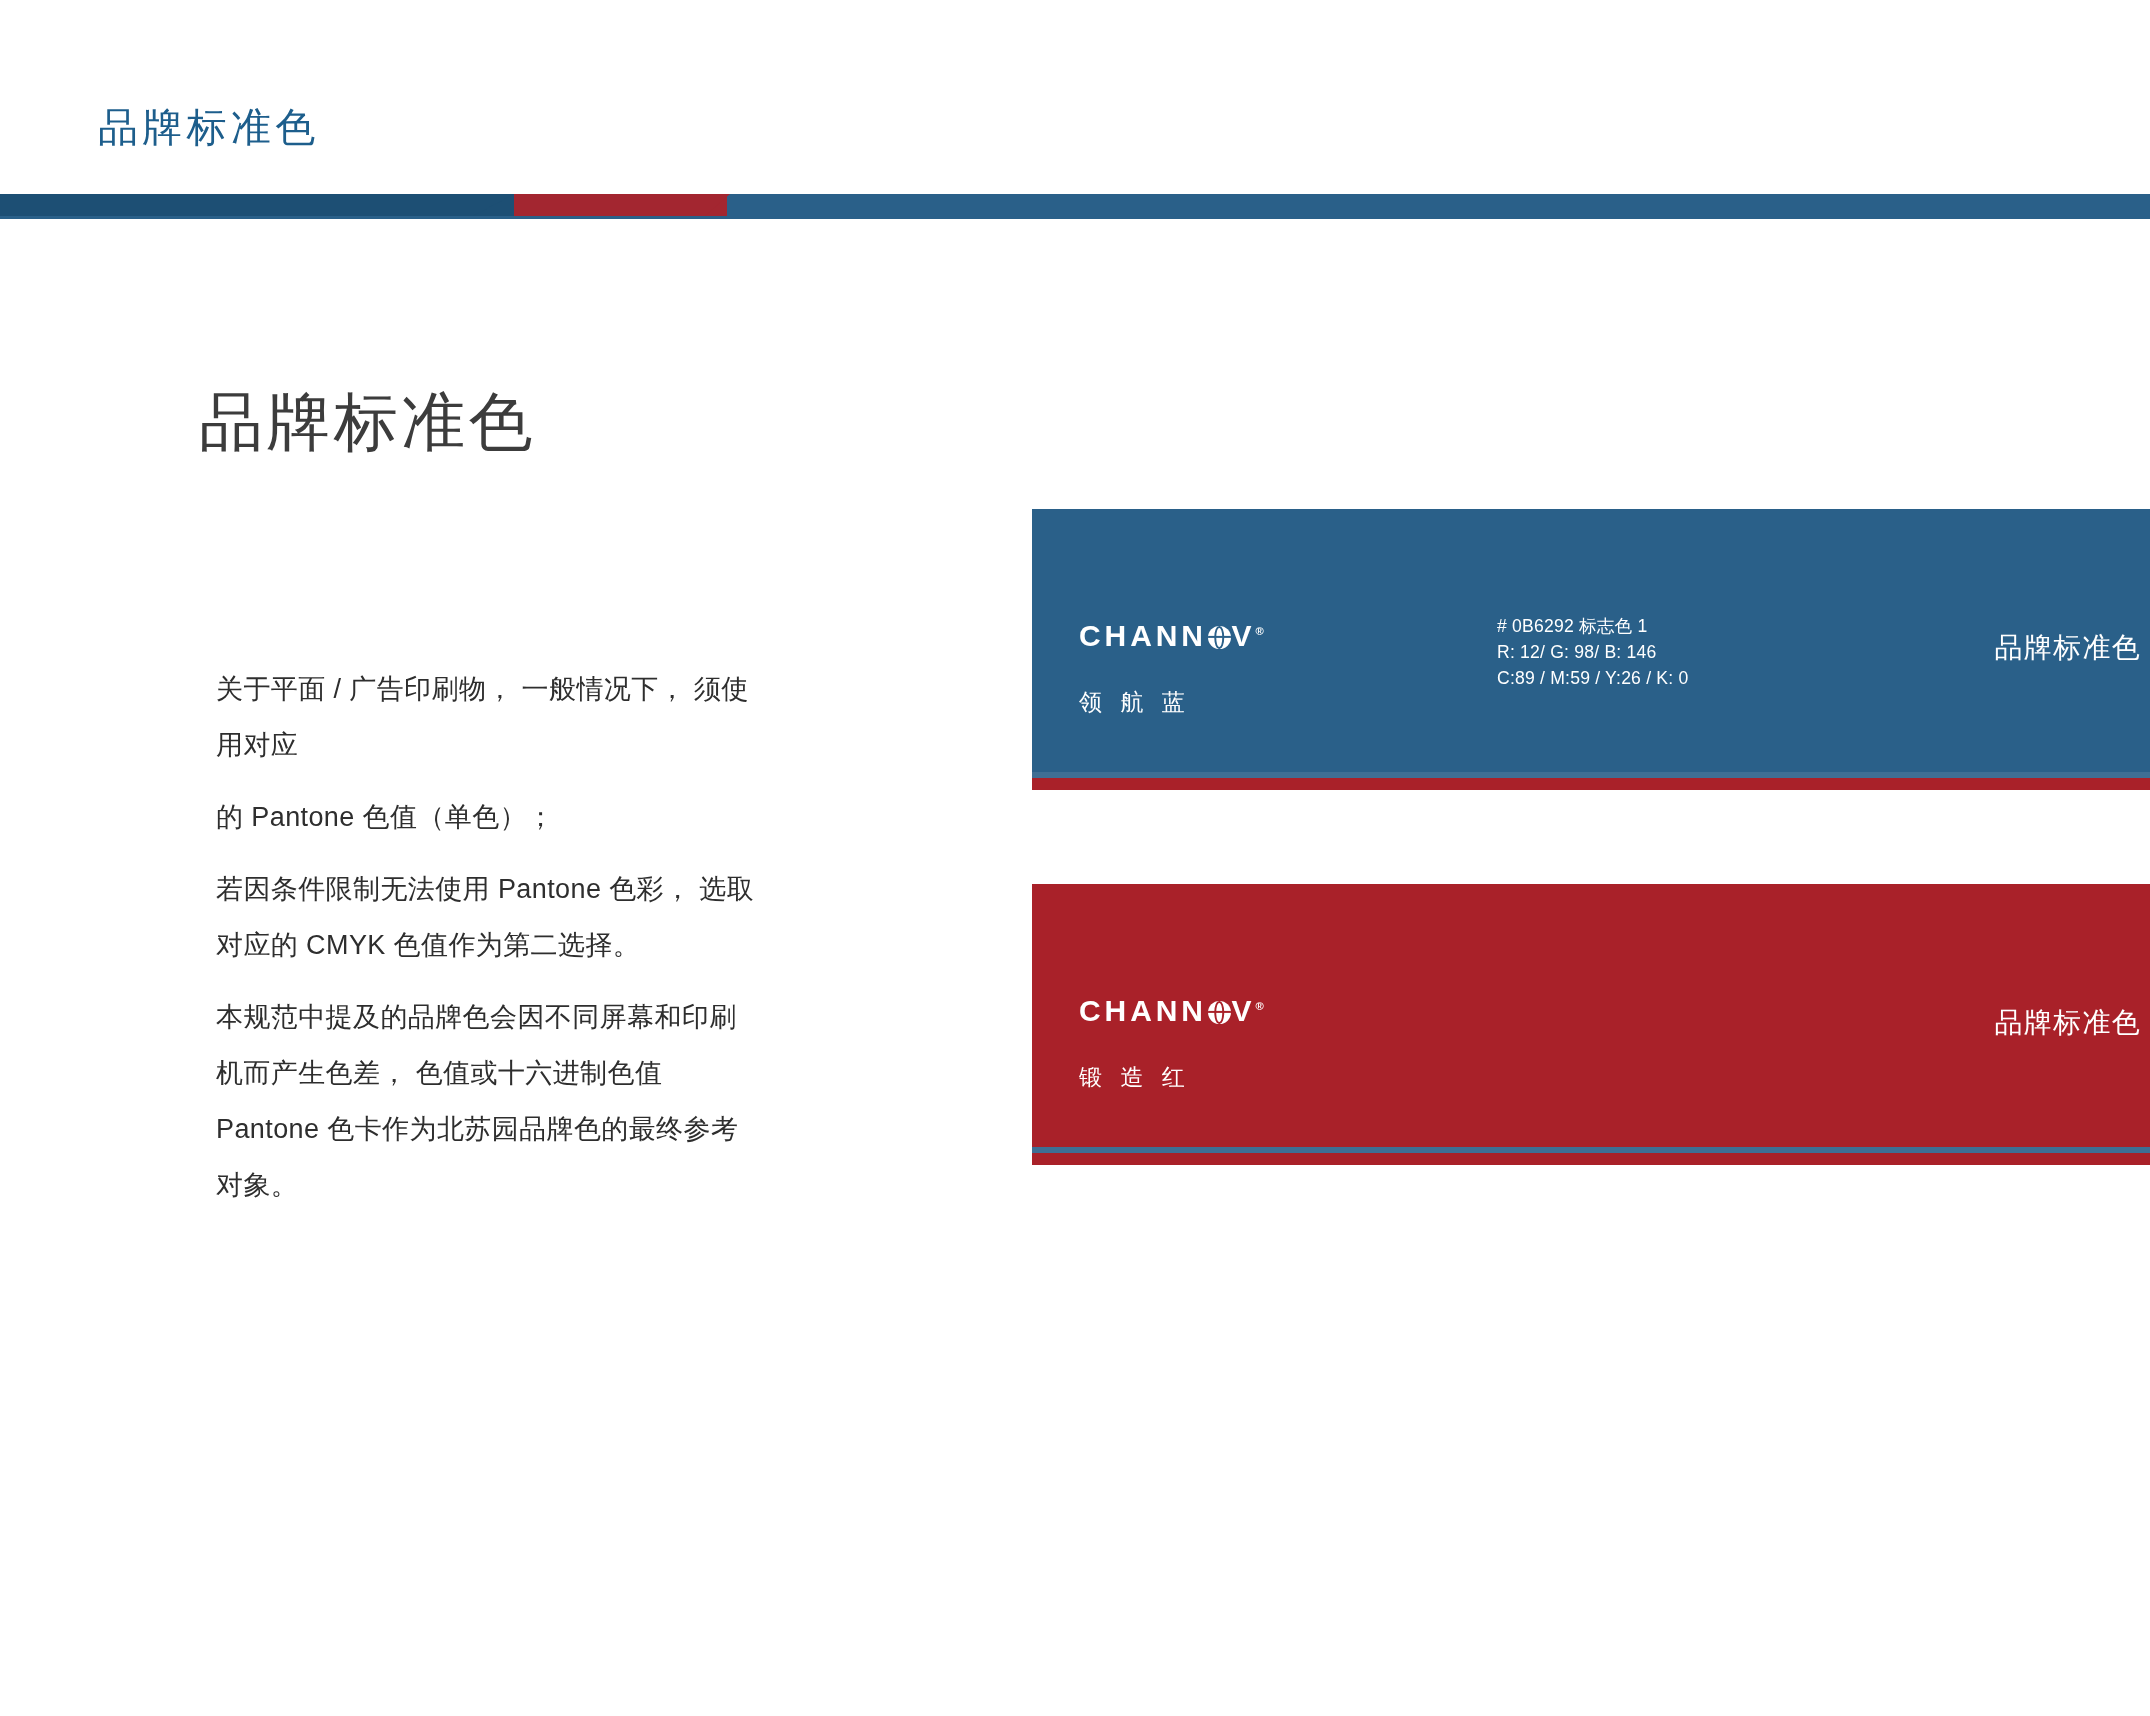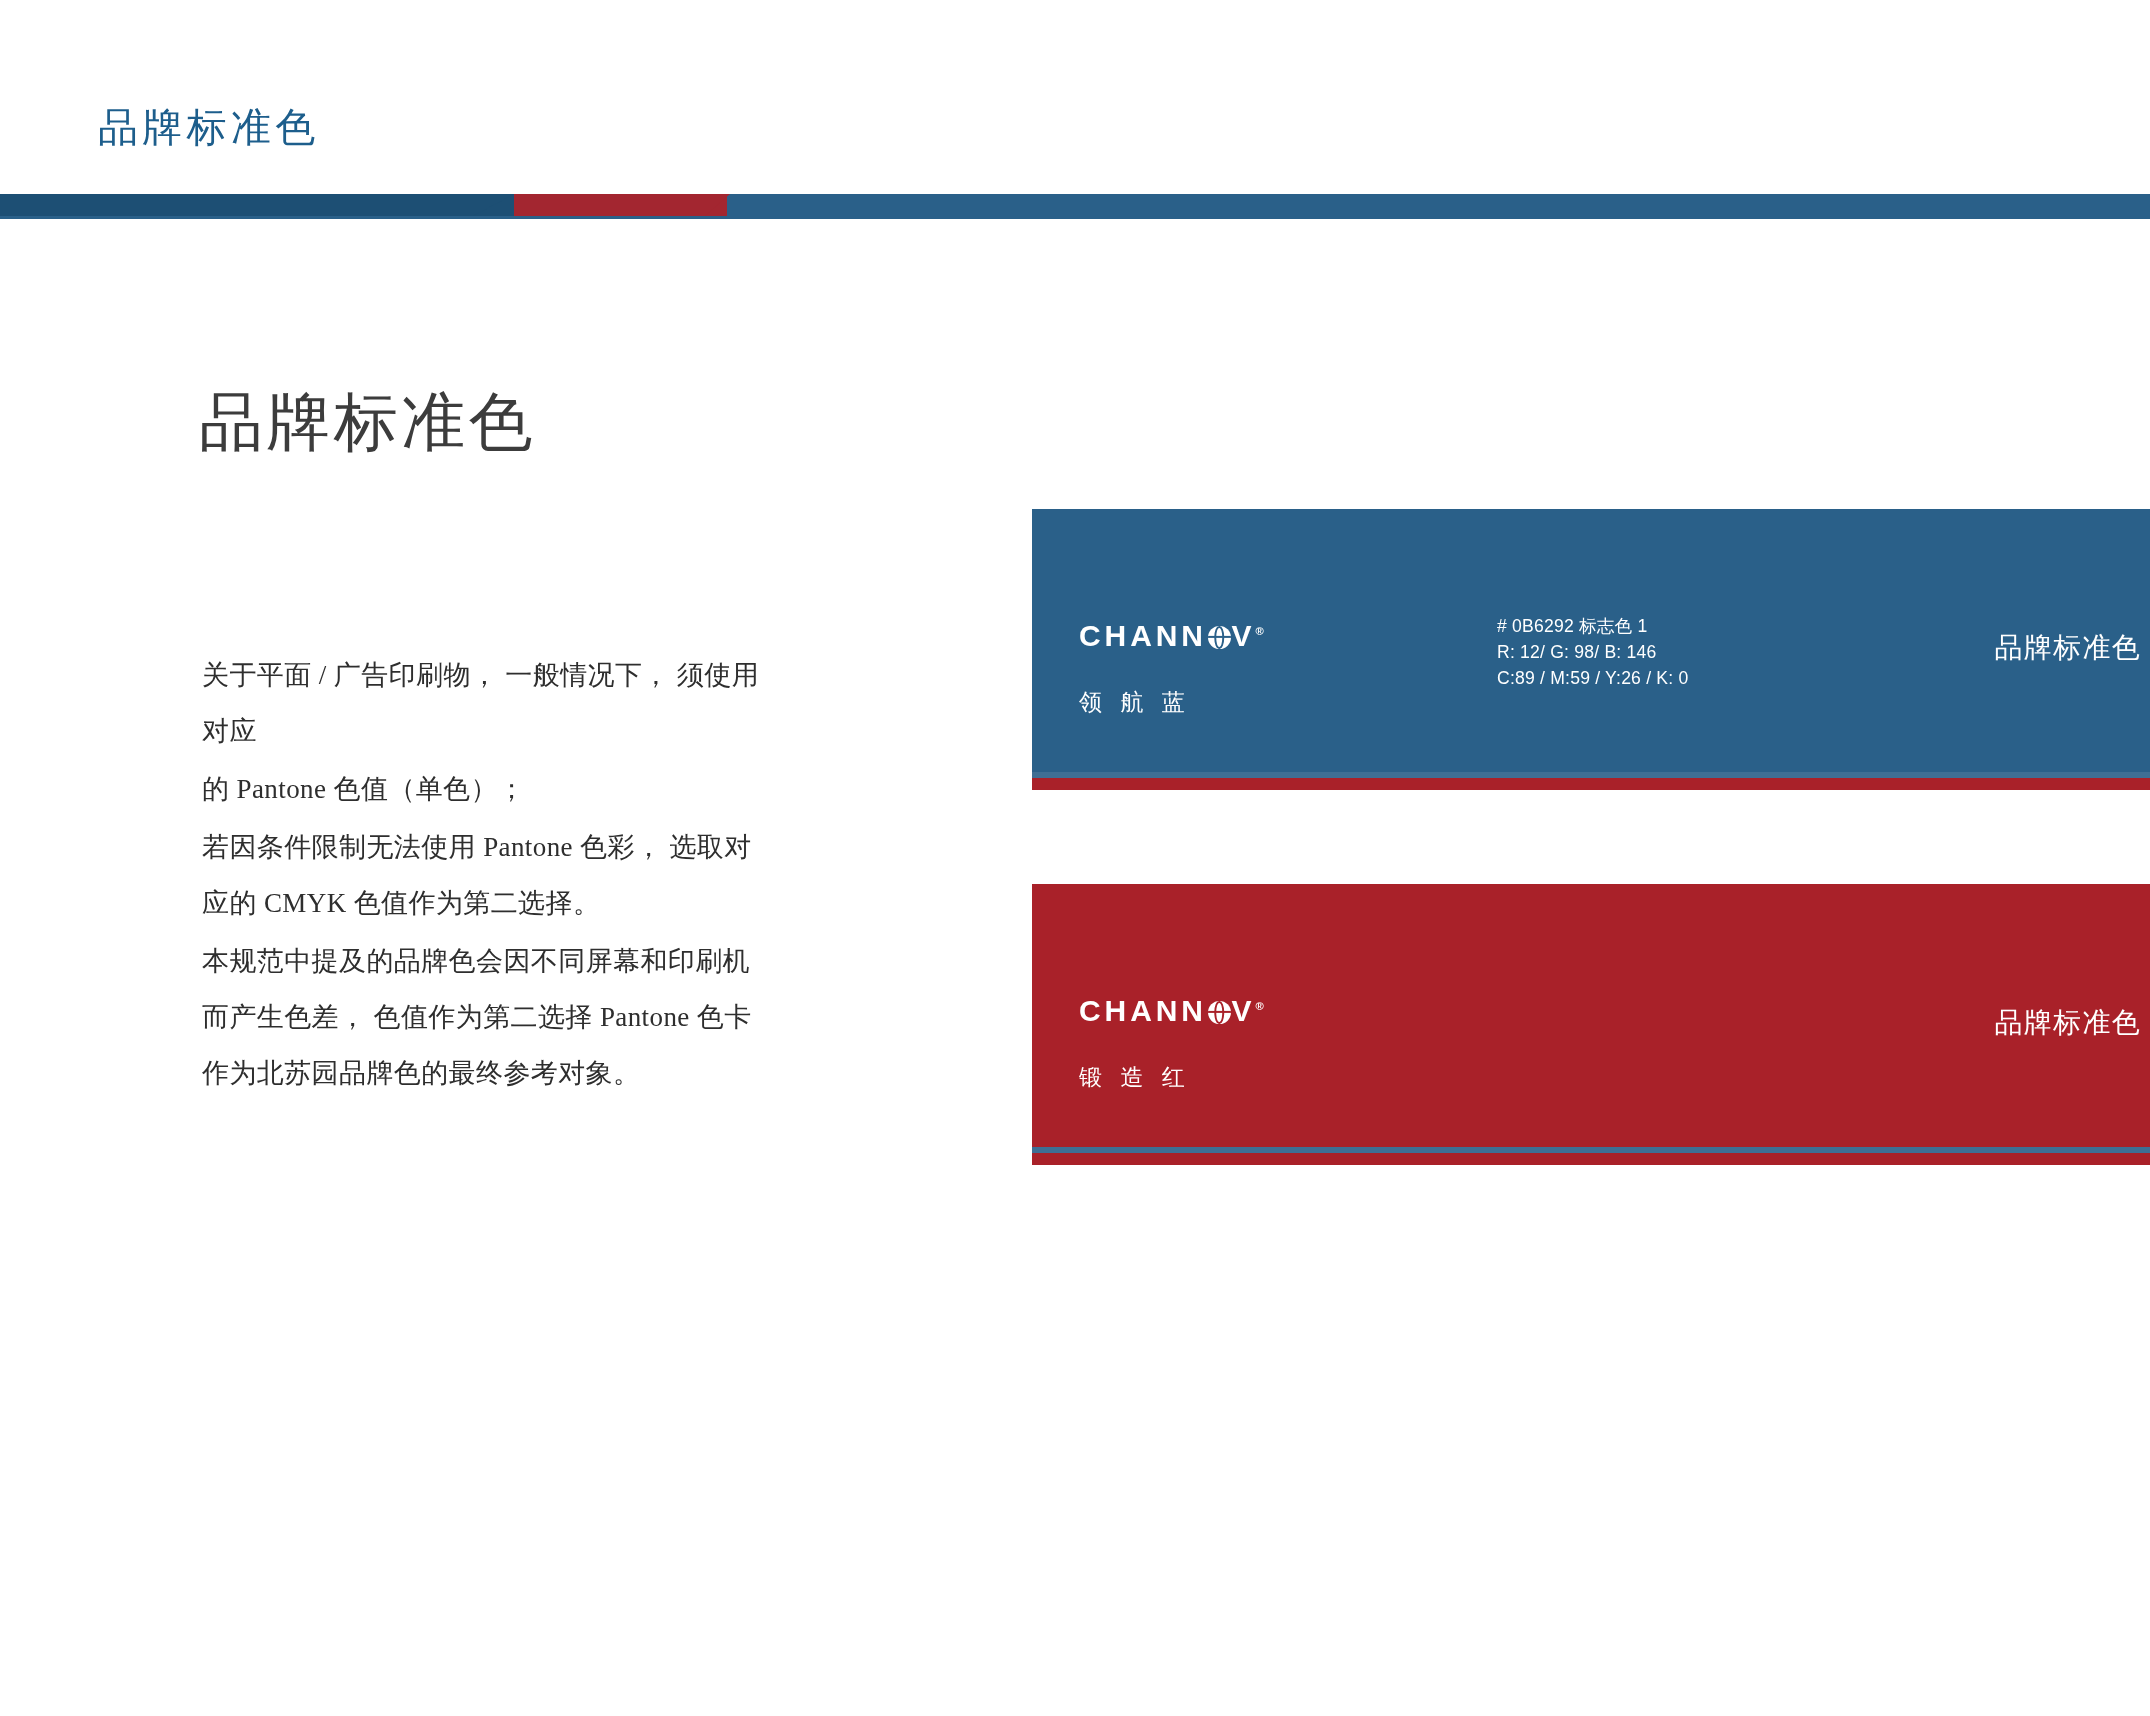--- a/index.html
+++ b/index.html
@@ -102,22 +102,21 @@
     position: absolute;
     left: 200px;
     top: 645px;
     width: 572px;
     font-size: 27px;
     line-height: 56px;
     color: #2e2e2e;
     letter-spacing: 0.4px;
   }
   #body-copy p {
-    margin: 2px;
-    font-family: Liberation Serif, serif;
+    margin: 16px;
   }
 
   
   .swatch {
     position: absolute;
     left: 1032px;
     width: 1157px;
   }
   #swatch-blue { top: 509px; }
   #swatch-red  { top: 884px; }
@@ -231,21 +230,21 @@
   <div id="header-wedge-red"></div>
   <div id="header-bar-thin"></div>
 </div>
 
 <div id="page-title">品牌标准色</div>
 
 <div id="body-copy">
   <p>关于平面 / 广告印刷物， 一般情况下， 须使用对应</p>
   <p>的 Pantone 色值（单色）；</p>
   <p>若因条件限制无法使用 Pantone 色彩， 选取对应的 CMYK 色值作为第二选择。</p>
-  <p>本规范中提及的品牌色会因不同屏幕和印刷机而产生色差， 色值作为第二选择 Pantone 色卡作为北苏园品牌色的最终参考对象。</p>
+  <p>本规范中提及的品牌色会因不同屏幕和印刷机而产生色差， 色值或十六进制色值 Pantone 色卡作为北苏园品牌色的最终参考对象。</p>
 </div>
 
 <div class="swatch" id="swatch-blue">
   <div class="swatch-body" style="background:#2a6089">
     <div class="logo-block">
       <div class="logo-wordmark"><span>CHANN</span><span class="logo-globe"></span><span>V</span><span class="logo-reg">®</span></div>
       <div class="logo-cn">领 航 蓝</div>
     </div>
     <div class="spec-block">
       <div># 0B6292 标志色 1</div>

